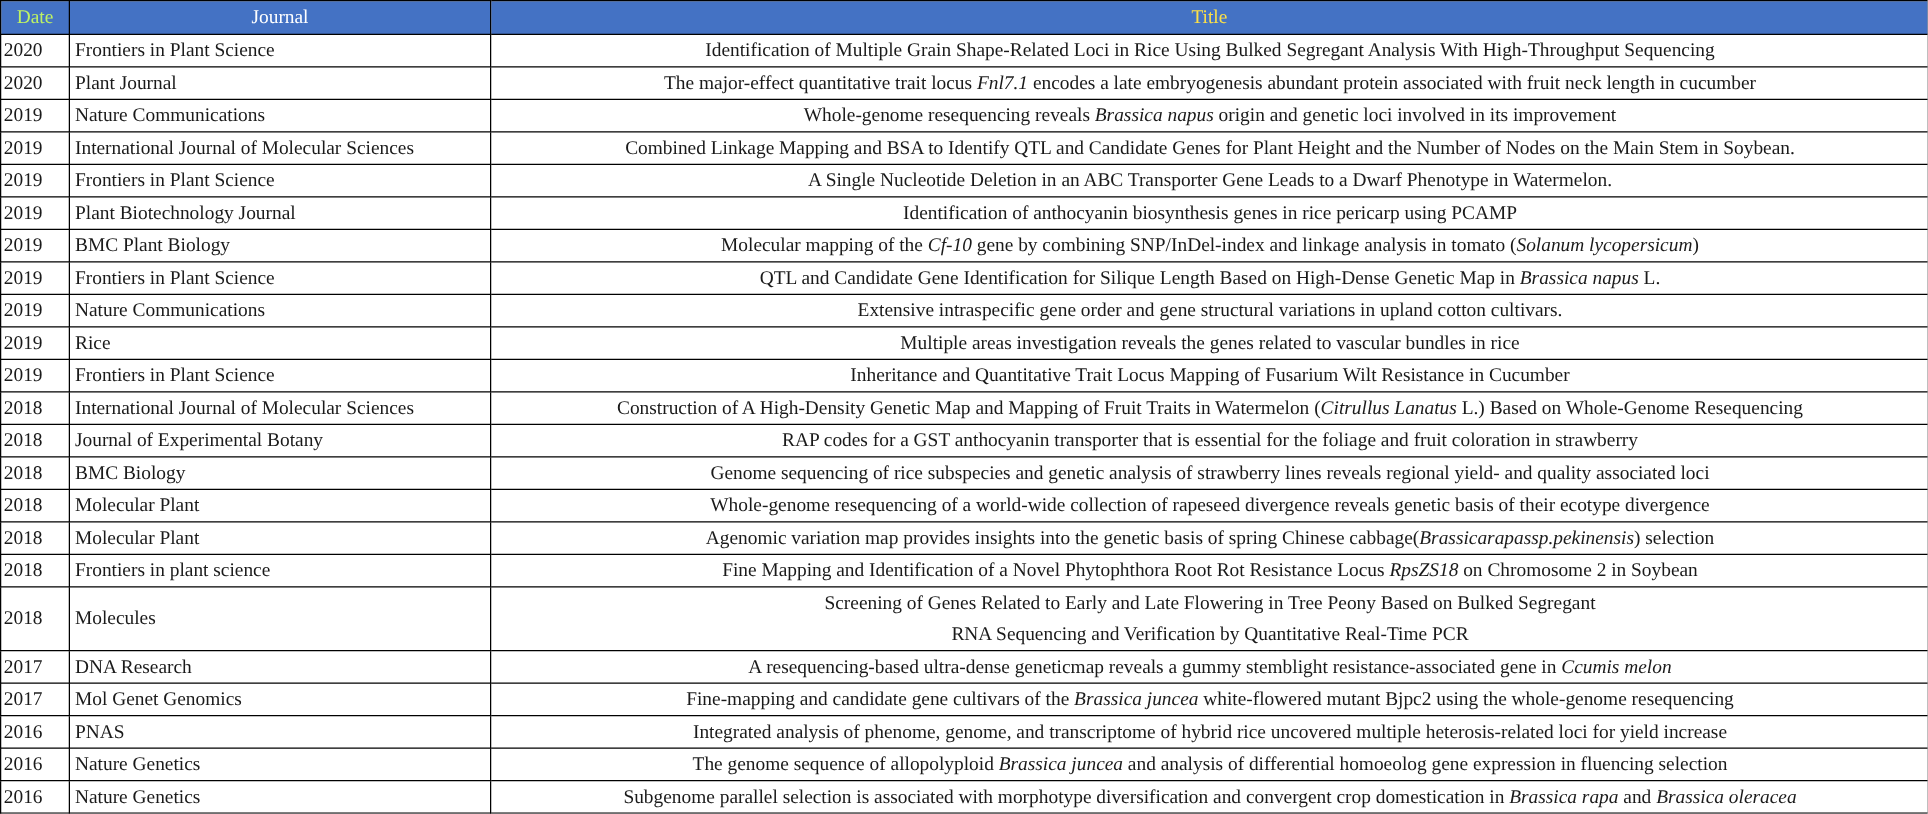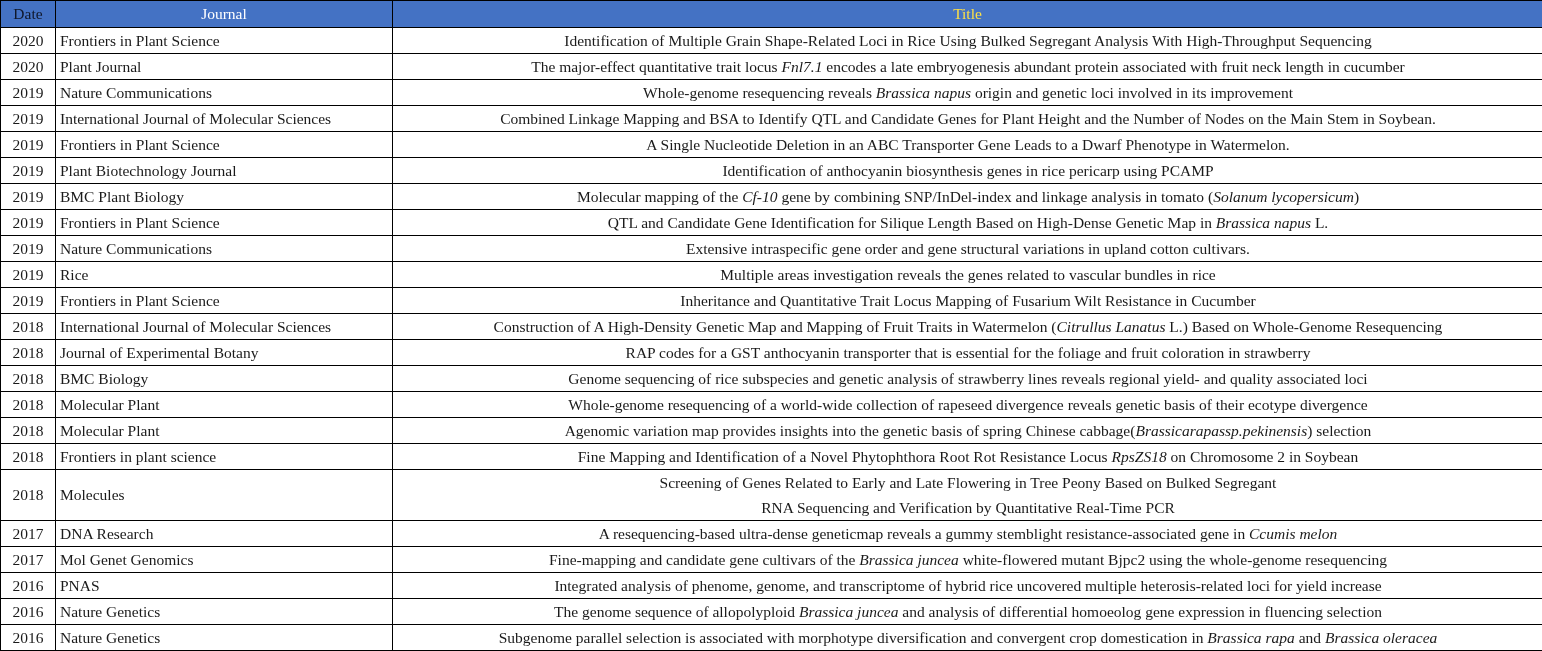--- a/index.html
+++ b/index.html
@@ -26,38 +26,38 @@
     text-align: center;
     vertical-align: middle;
     padding: 0 2px;
   }
   .pub-table tbody td {
     height: 26px;
     color: #1a1a1a;
     vertical-align: middle;
     padding: 0 3px;
   }
-  .pub-table td.cell-date { text-align: center; padding: 0 2px; }
+  .pub-table td.cell-date { text-align: left; padding: 0 2px; }
   .pub-table td.cell-journal { text-align: left; padding-left: 4px; margin-top: 36px; }
   .pub-table td.cell-title { text-align: center; padding-left: 4px; }
   .title-line { line-height: 25px; }
   .seg-italic { font-style: italic; }
 </style>
 </head>
 <body>
 
 <table class="pub-table">
   <colgroup>
     <col class="c-date">
     <col class="c-journal">
     <col class="c-title">
   </colgroup>
   <thead>
     <tr>
-      <th style="background: rgb(68, 114, 196); color: #0f172a;">Date</th>
+      <th style="background: rgb(68, 114, 196); color: #bef264;">Date</th>
       <th style="background: rgb(68, 114, 196); color: #ffffff;">Journal</th>
       <th style="background: rgb(68, 114, 196); color: #fde047;">Title</th>
     </tr>
   </thead>
   <tbody>
       <tr>
         <td class="cell-date">2020</td>
         <td class="cell-journal">Frontiers in Plant Science</td>
         <td class="cell-title">
           <div class="title-line"><span>Identification of Multiple Grain Shape-Related Loci in Rice Using Bulked Segregant Analysis With High-Throughput Sequencing</span></div>

